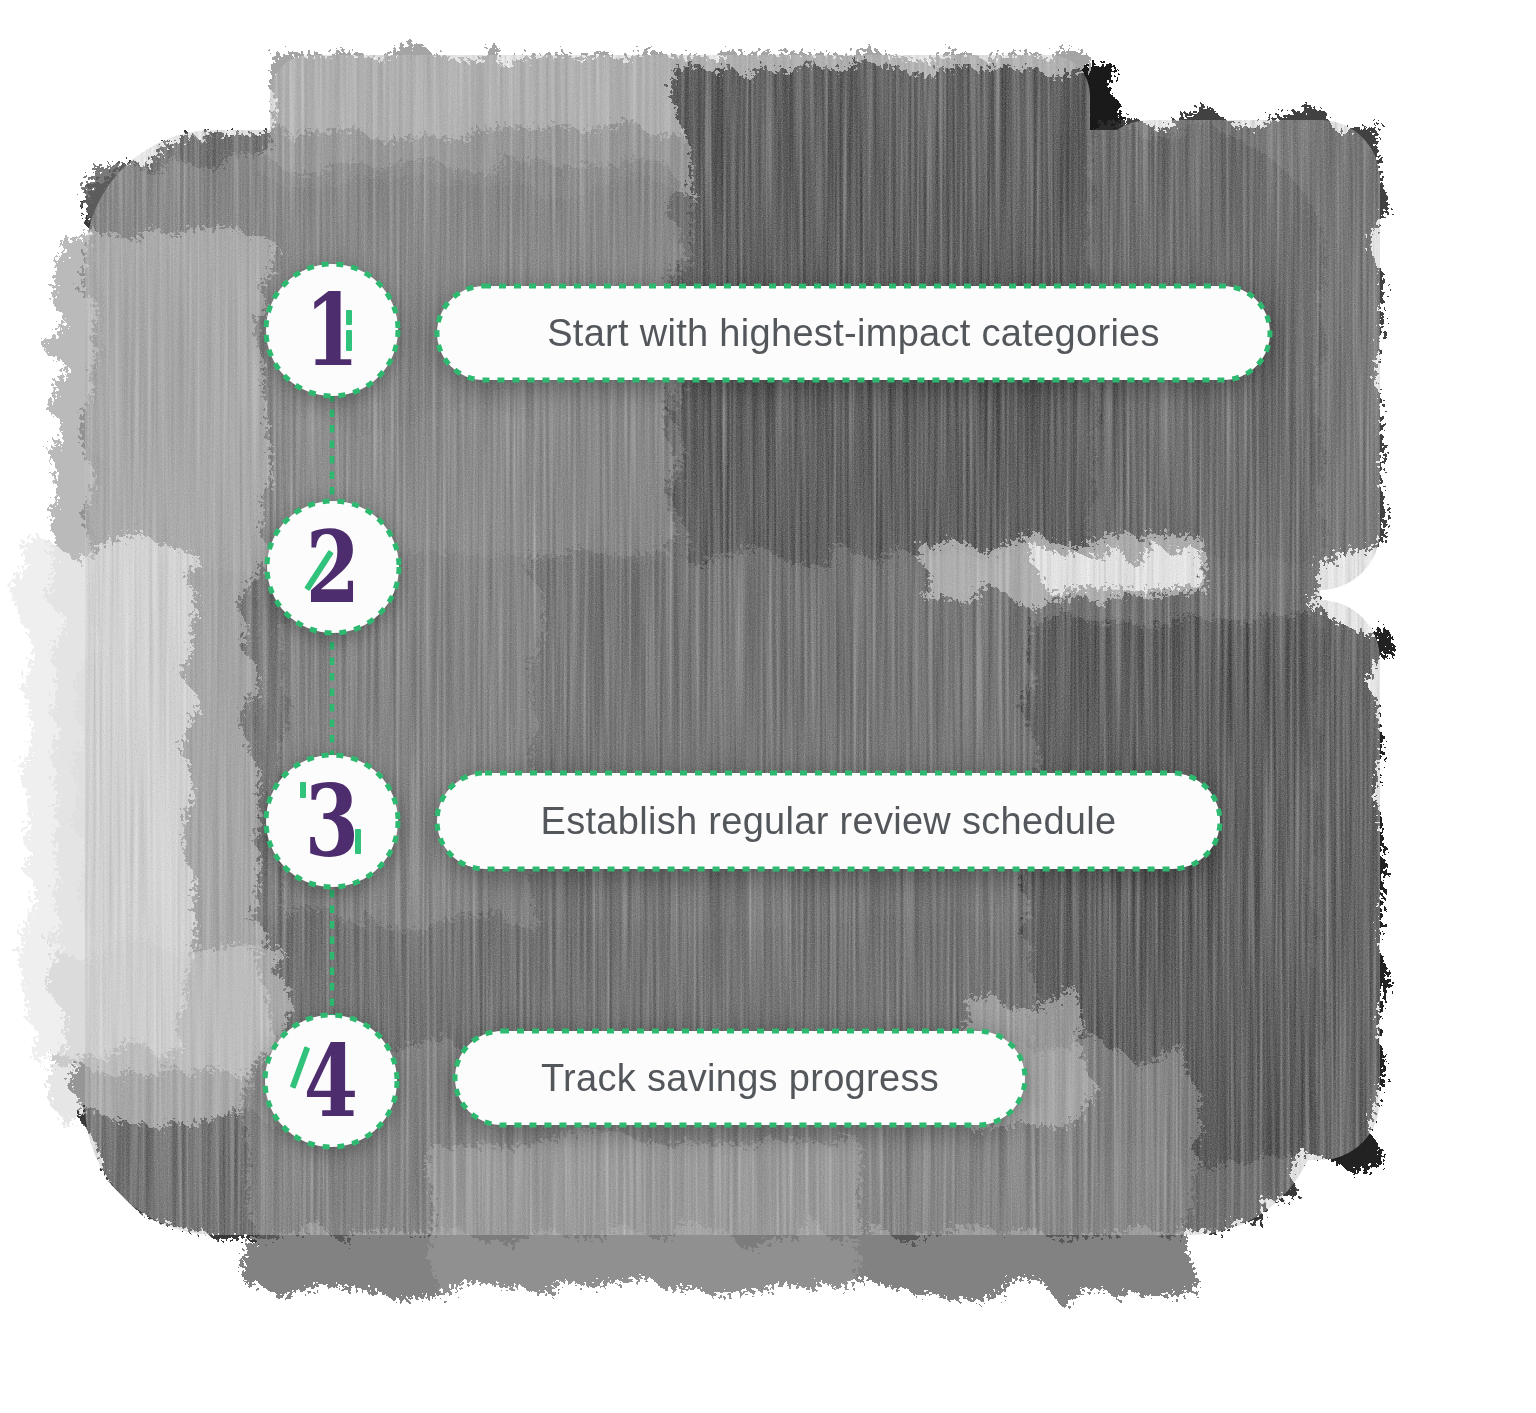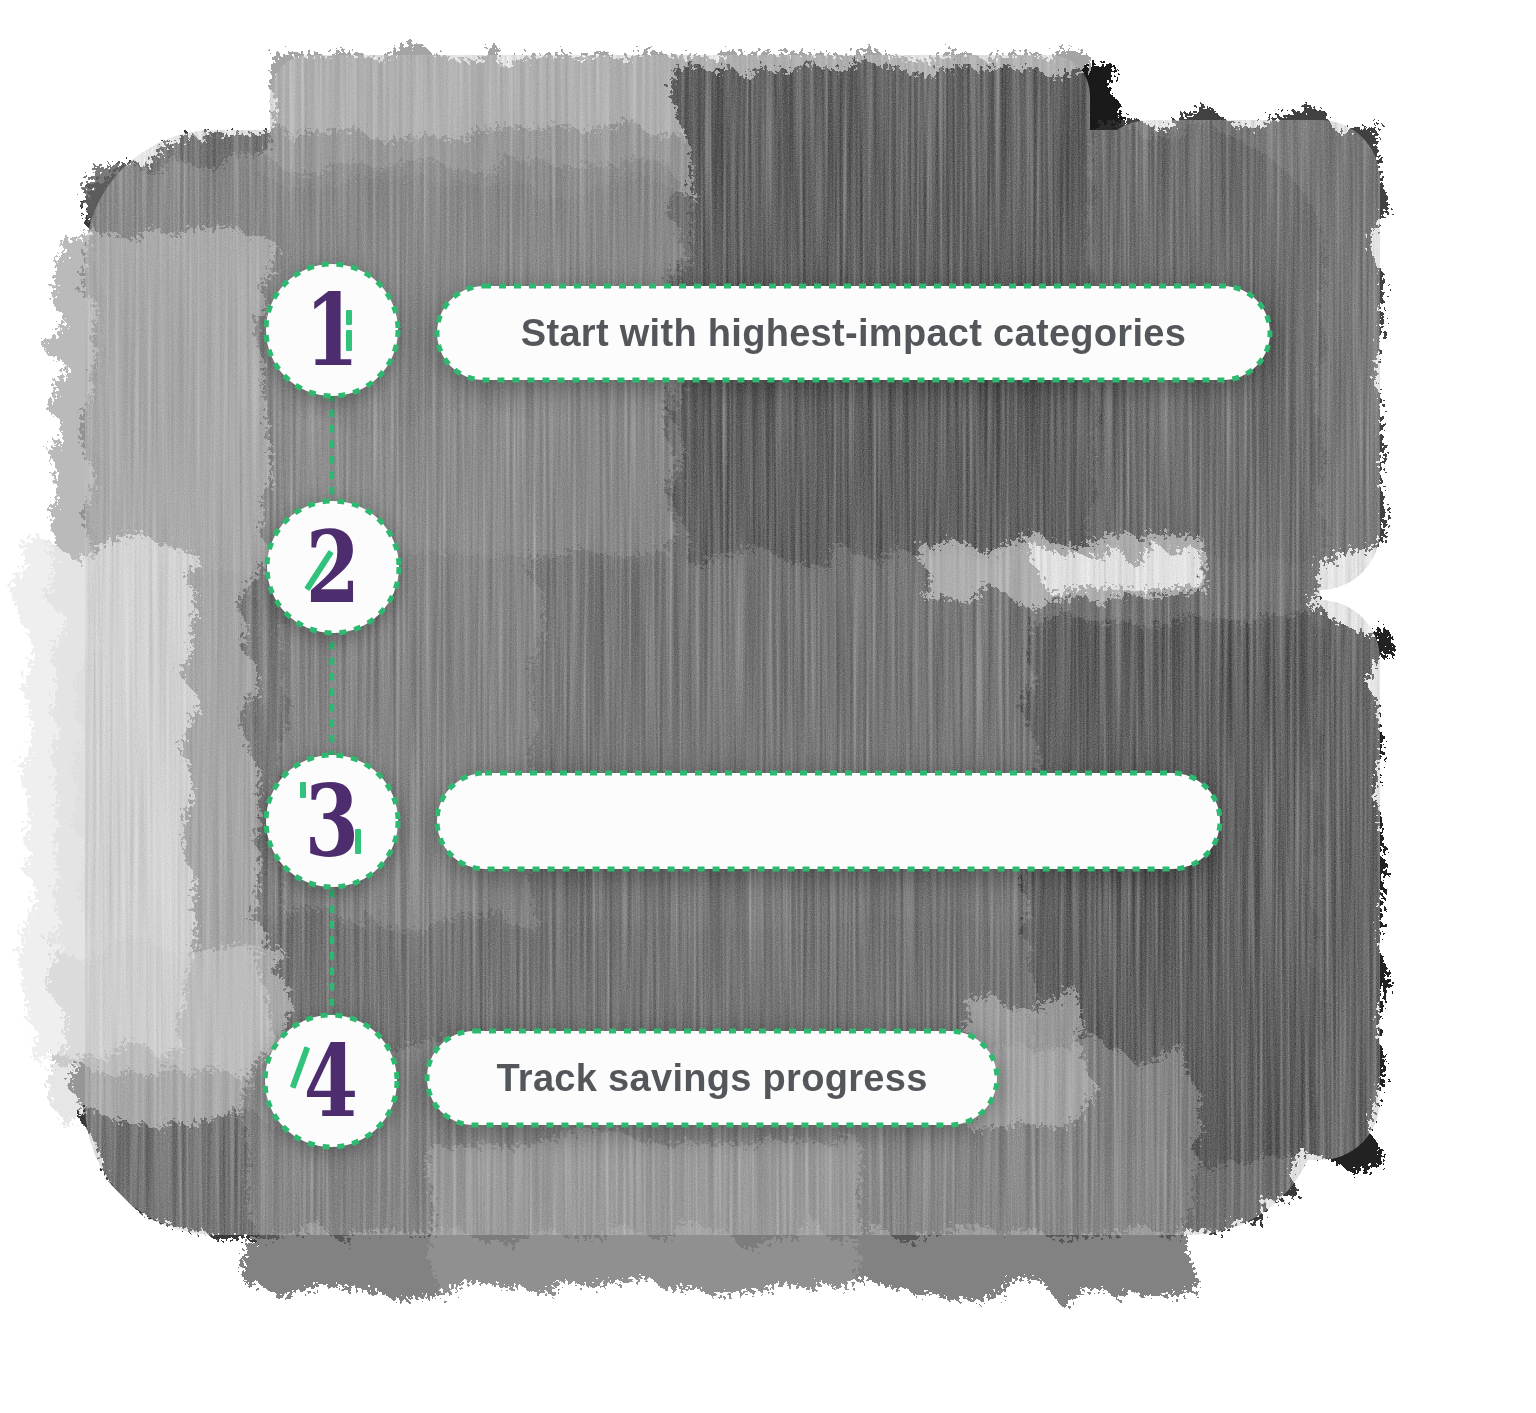--- a/index.html
+++ b/index.html
@@ -38,21 +38,21 @@
   .acc-4{left:36px;top:35px;height:43px;transform:rotate(20deg);}
 
   .pill{
     position:absolute;
     display:flex;align-items:center;justify-content:center;
   }
   .pill .pedge{position:absolute;left:0;top:0;filter:drop-shadow(0 6px 14px rgba(0,0,0,.32));}
   .pill .pedge rect{fill:var(--card-white,#fcfcfc);stroke:var(--dash-green,#2db970);stroke-width:5;stroke-dasharray:7 8;}
   .label{
     position:relative;z-index:2;
-    font-weight:700;font-size:38px;letter-spacing:.3px;
+    font-weight:400;font-size:38px;letter-spacing:.3px;
     color:var(--label-gray,#53575b);
     white-space:nowrap;
   }
 </style>
 </head>
 <body>
 
 <div class="canvas">
 
   <svg class="blob" width="1536" height="1413" viewBox="0 0 1536 1413">
@@ -136,29 +136,30 @@
         <circle cx="70" cy="70" r="66"></circle>
       </svg>
     <span class="num">3</span>
     <span class="acc acc-3a"></span>
     <span class="acc acc-3b"></span>
   </div>
   <div class="pill" style="left:434px;top:770px;width:789px;height:102px">
     <svg class="pedge" width="789" height="102">
         <rect x="3" y="3" width="783" height="96" rx="48" ry="48"></rect>
       </svg>
+    <span class="label">Establish regular review schedule</span>
   </div>
 
   <div class="circle" style="left:261px;top:1011px">
     <svg class="ring" width="140" height="140">
         <circle cx="70" cy="70" r="66"></circle>
       </svg>
     <span class="num">4</span>
     <span class="acc acc-4"></span>
   </div>
-  <div class="pill" style="left:424px;top:1028px;width:576px;height:100px">
+  <div class="pill" style="left:452px;top:1028px;width:576px;height:100px">
     <svg class="pedge" width="576" height="100">
         <rect x="3" y="3" width="570" height="94" rx="47" ry="47"></rect>
       </svg>
     <span class="label">Track savings progress</span>
   </div>
 
 </div>
 
 </body></html>

